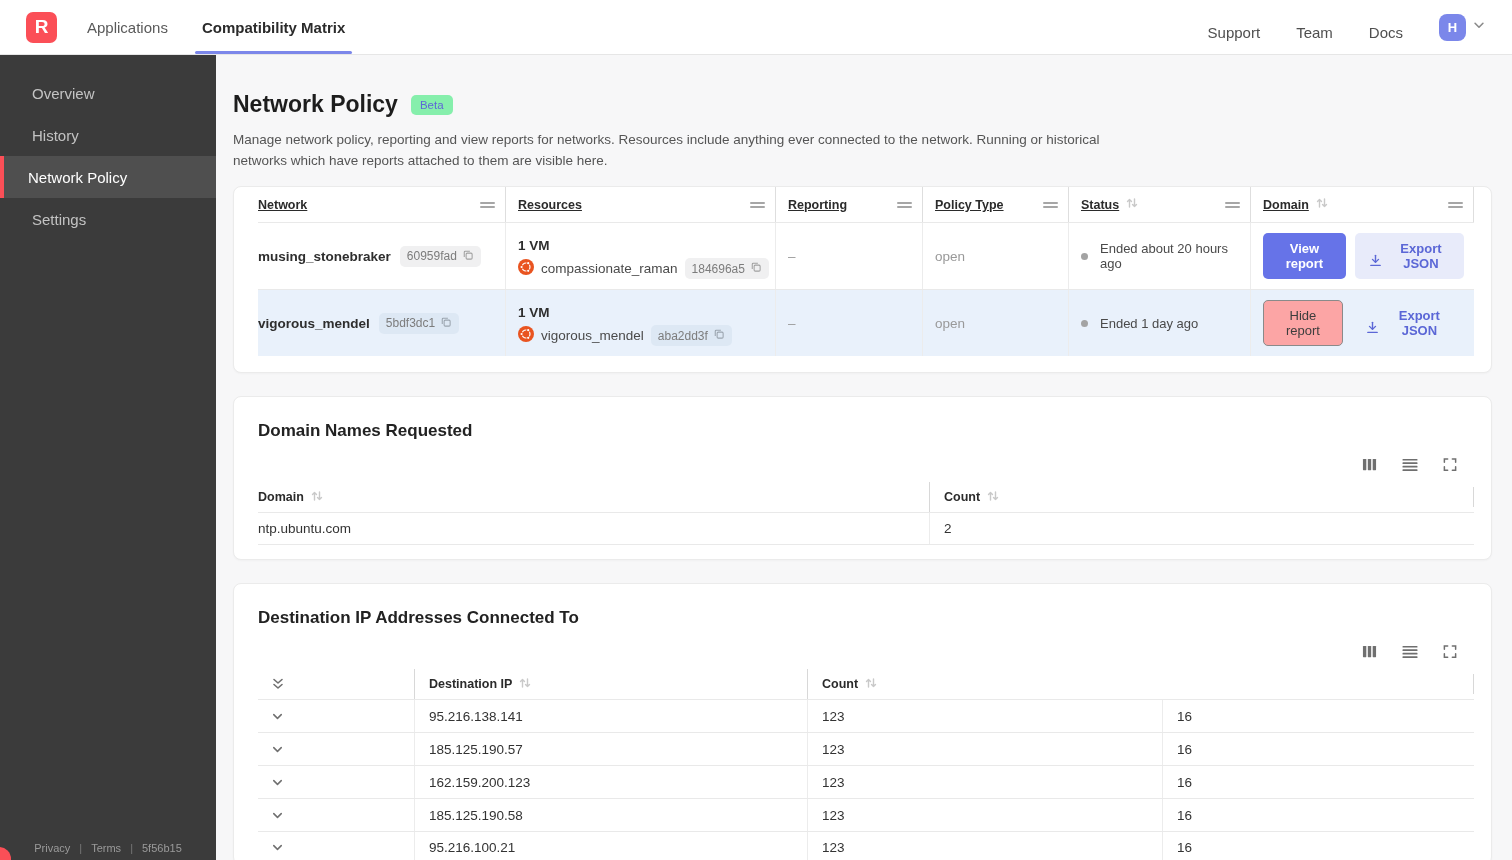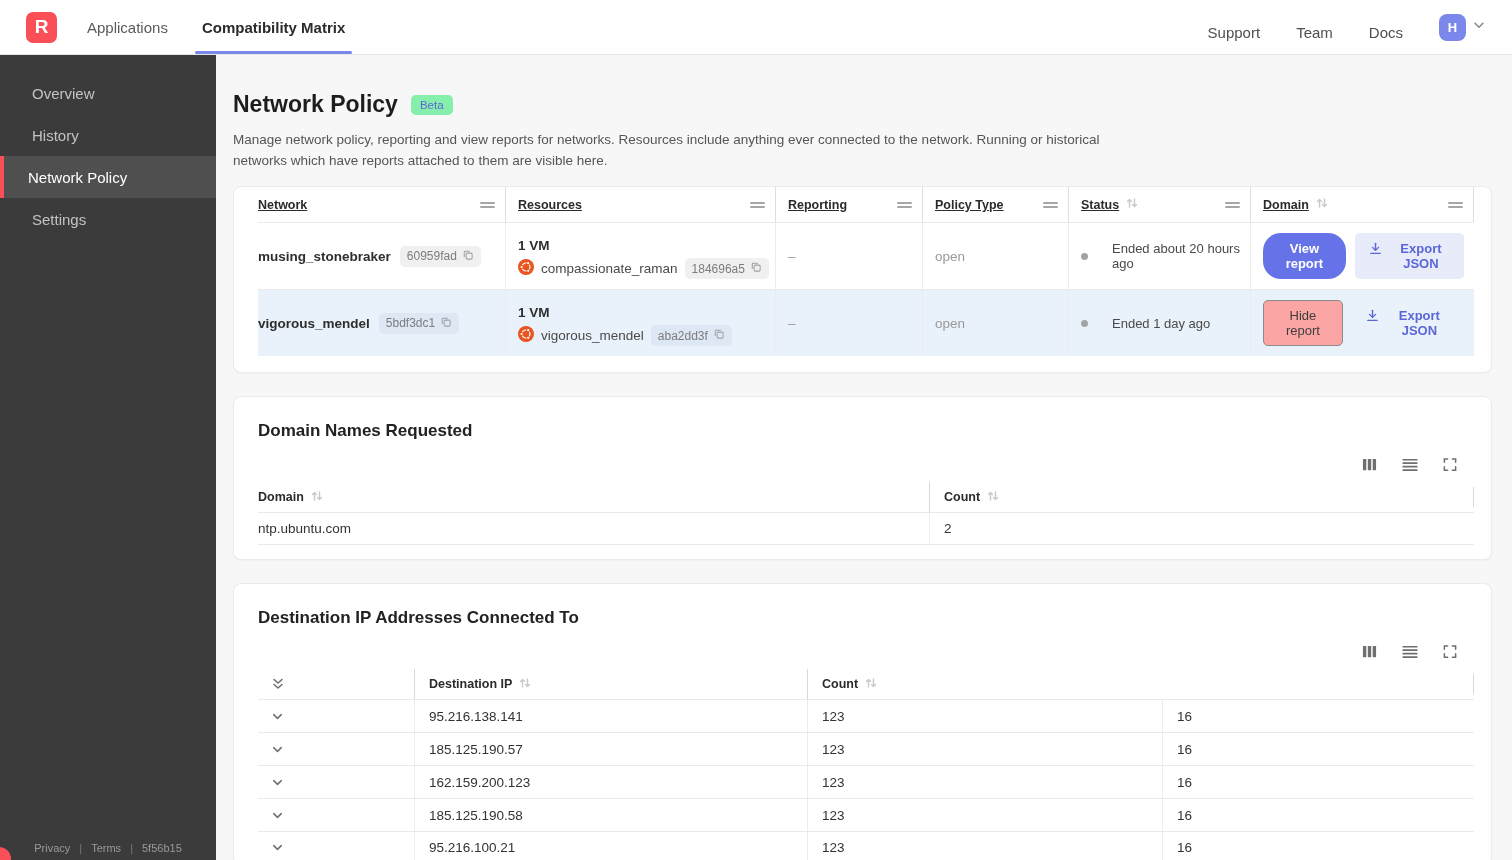--- a/index.html
+++ b/index.html
@@ -65,28 +65,28 @@
   .nt-cell:not(:first-child){ padding-left:12px; }
   .net-name { font-weight:bold; font-size:13.5px; color:#2e2e2e; margin-right:9px; }
   .id-pill { display:inline-flex; align-items:center; gap:5px; background:#f0f0f1; color:#7c7c7c;
              font-size:12px; padding:3px 7px; border-radius:5px; cursor:pointer; }
   .nt-row.highlight .id-pill { background:#dde8f4; }
   .res-cell { flex-direction:column; align-items:flex-start; justify-content:flex-end; gap:5px; }
   .res-count { font-weight:bold; color:#2e2e2e; }
   .res-line { display:flex; align-items:center; gap:7px; }
   .res-name { color:#4a4a4a; }
   .muted { color:#999; }
-  .status-cell { gap:24px; }
+  .status-cell { gap:12px; }
   .status-dot { width:7px; height:7px; border-radius:50%; background:#a3a3a3; flex:none; }
   .status-text { font-size:13px; color:#4a4a4a; }
   .report-cell { gap:9px; }
   .btn { font-family:inherit; font-size:13px; border-radius:5px; cursor:pointer; padding:8px 13px; border:none; }
-  .btn-primary { background:#6673e8; color:#fff; font-weight:bold;border-radius:18px; }
+  .btn-primary { background:#6673e8; color:#fff; font-weight:bold; }
   .btn-outline { background:#fca5a5; color:#3d3d3d; border:1px solid #8a8a8a; padding:7px 12px; }
-  .btn-export { display:inline-flex; align-items:flex-start; gap:8px; background:#e8ebfa; color:#5b67d6;
+  .btn-export { display:inline-flex; align-items:flex-end; gap:8px; background:#e8ebfa; color:#5b67d6;
                 font-weight:bold; }
   .btn-export.ghost { background:transparent; }
 
   
   .card-title { font-size:17px; font-weight:bold; color:#222; padding-top:24px; }
   .card-toolbar { display:flex; justify-content:flex-end; align-items:center; gap:23px; margin:16px 16px 10px 0; }
   .tool-icon { cursor:pointer; display:flex; align-items:center; }
 
   .g-head { position:relative; height:30px; }
   .g-hcell { display:flex; align-items:center; font-size:12.5px; font-weight:bold; color:#2b2b2b; }

